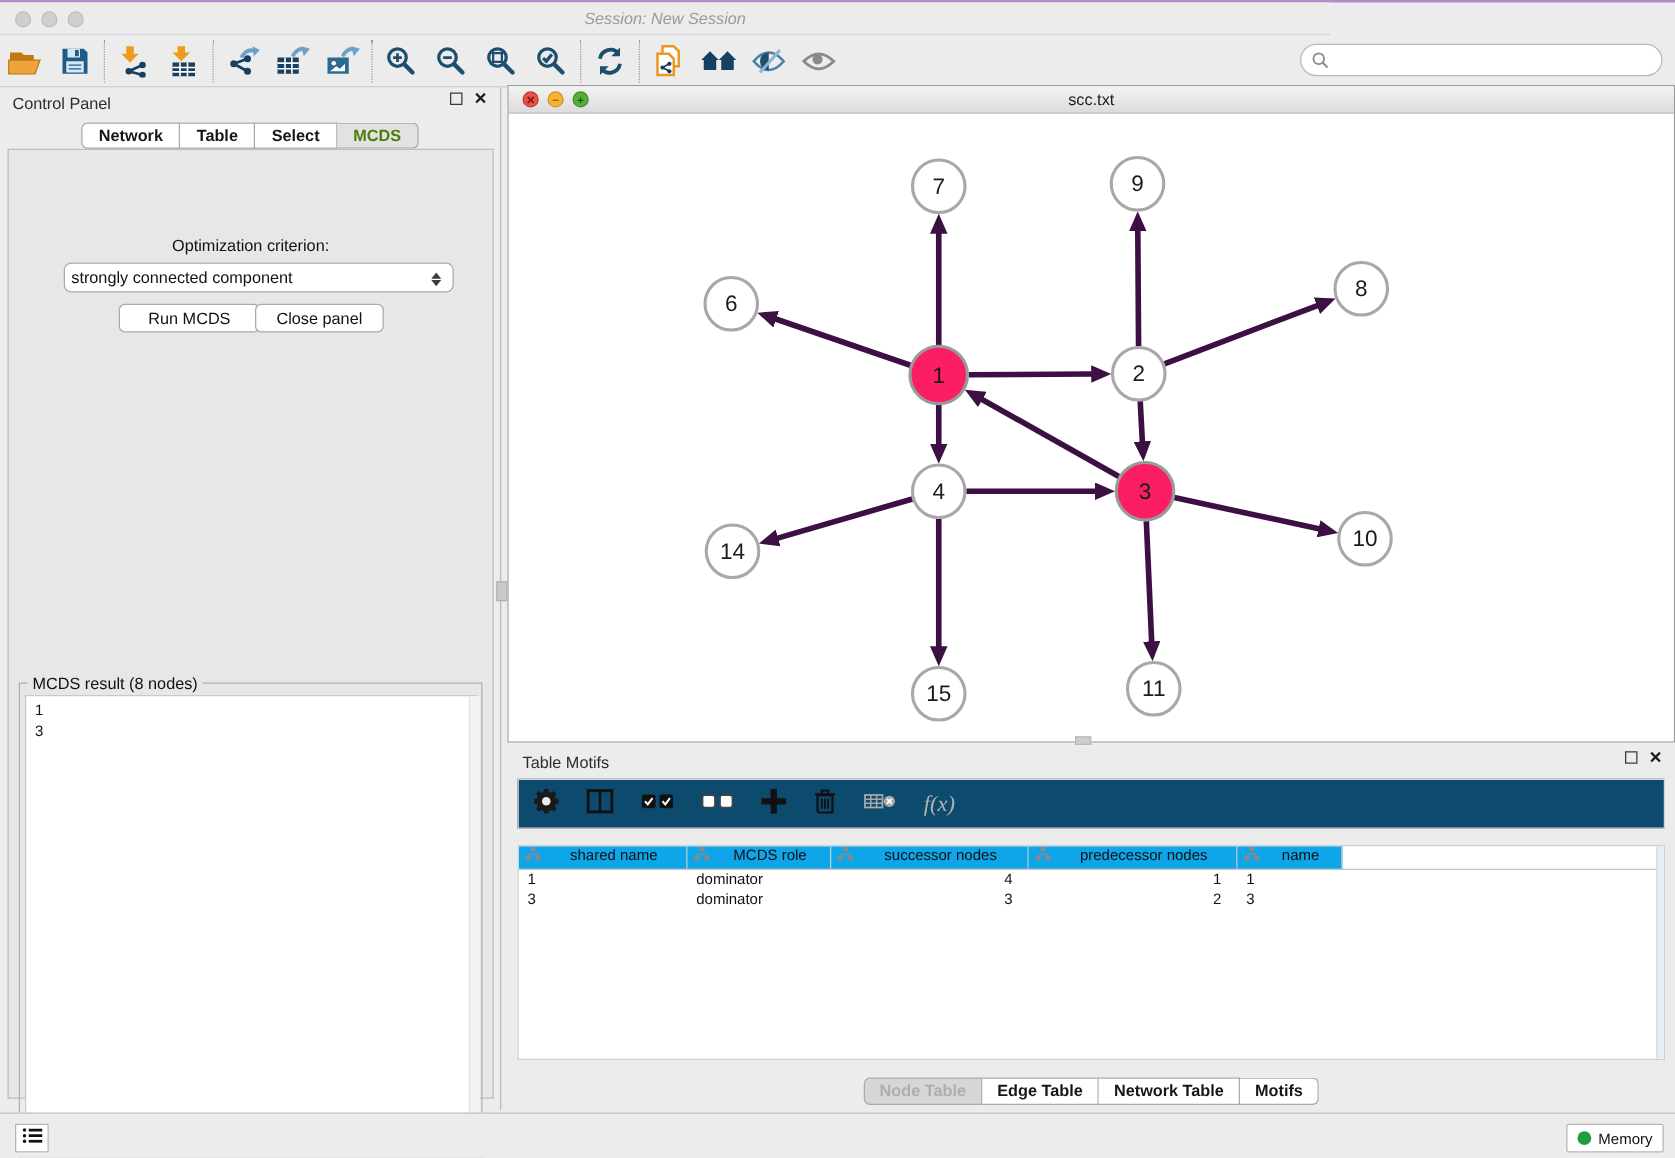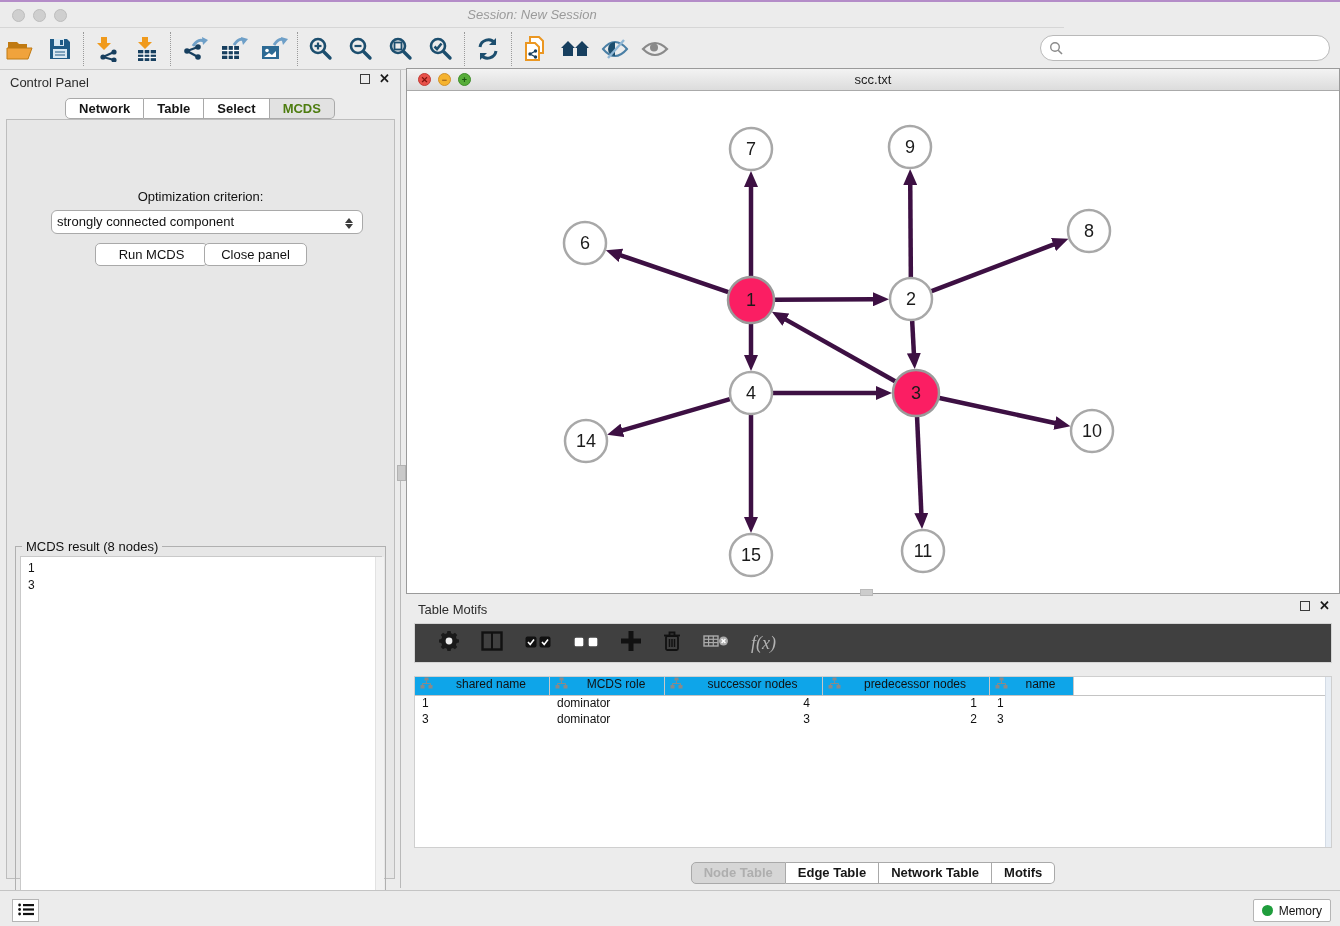--- a/index.html
+++ b/index.html
@@ -54,21 +54,21 @@
   .net-title { position:absolute; left:0; right:0; top:3px; text-align:center; font-size:13px; color:#1c1c1c; }
   .light { position:absolute; top:4px; width:13px; height:13px; border-radius:50%; font-size:9px; font-weight:bold; text-align:center; line-height:13px; }
   .light.red { background:#e8514a; border:1px solid #c23b34; color:#7d120e; }
   .light.yellow { background:#f5b32f; border:1px solid #d2922a; color:#93591b; }
   .light.green { background:#57ad39; border:1px solid #3f8d2a; color:#1c5511; }
   .net-canvas { position:absolute; left:0; top:22px; width:932px; height:502px; background:#fff; }
 
   
   .table-panel { position:absolute; left:406px; top:594px; width:934px; height:292px; background:#ececec; }
   .tp-head { position:absolute; left:12px; top:6px; font-size:13px; color:#2c2c2c; }
-  .tp-toolbar { position:absolute; left:8px; top:27px; width:918px; height:40px; background:#404040; border:1px solid #d4d4d4; display:flex; align-items:center; padding-left:24px; gap:22px; }
+  .tp-toolbar { position:absolute; left:8px; top:27px; width:918px; height:40px; background:#0c4a6e; border:1px solid #d4d4d4; display:flex; align-items:center; padding-left:12px; gap:22px; }
   .tp-ico { display:flex; align-items:center; justify-content:center; }
   .fx { font-family:"Liberation Serif",serif; font-style:italic; font-size:18px; color:#b3b3b3; }
   .tbl-wrap { position:absolute; left:8px; top:80px; width:918px; height:172px; background:#fff; border:1px solid #cfcfcf; overflow:hidden; }
   .tbl-header { display:flex; height:19px; border-bottom:1px solid #c4c4c4; }
   .th { background:#0ea5e9; border-right:1px solid #c8c8c8; display:flex; align-items:flex-start; font-size:12px; color:#111; position:relative; }
   .th .lbl { flex:1; text-align:center; }
   .th svg { margin-left:5px; flex:0 0 auto; }
   .tbl-row { display:flex; height:16px; font-size:12px; color:#111; }
   .td { overflow:hidden; white-space:nowrap; }
   .tbl-scroll { position:absolute; right:0; top:0; width:6px; height:100%; background:#e8eef5; border-left:1px solid #d4dce6; }

